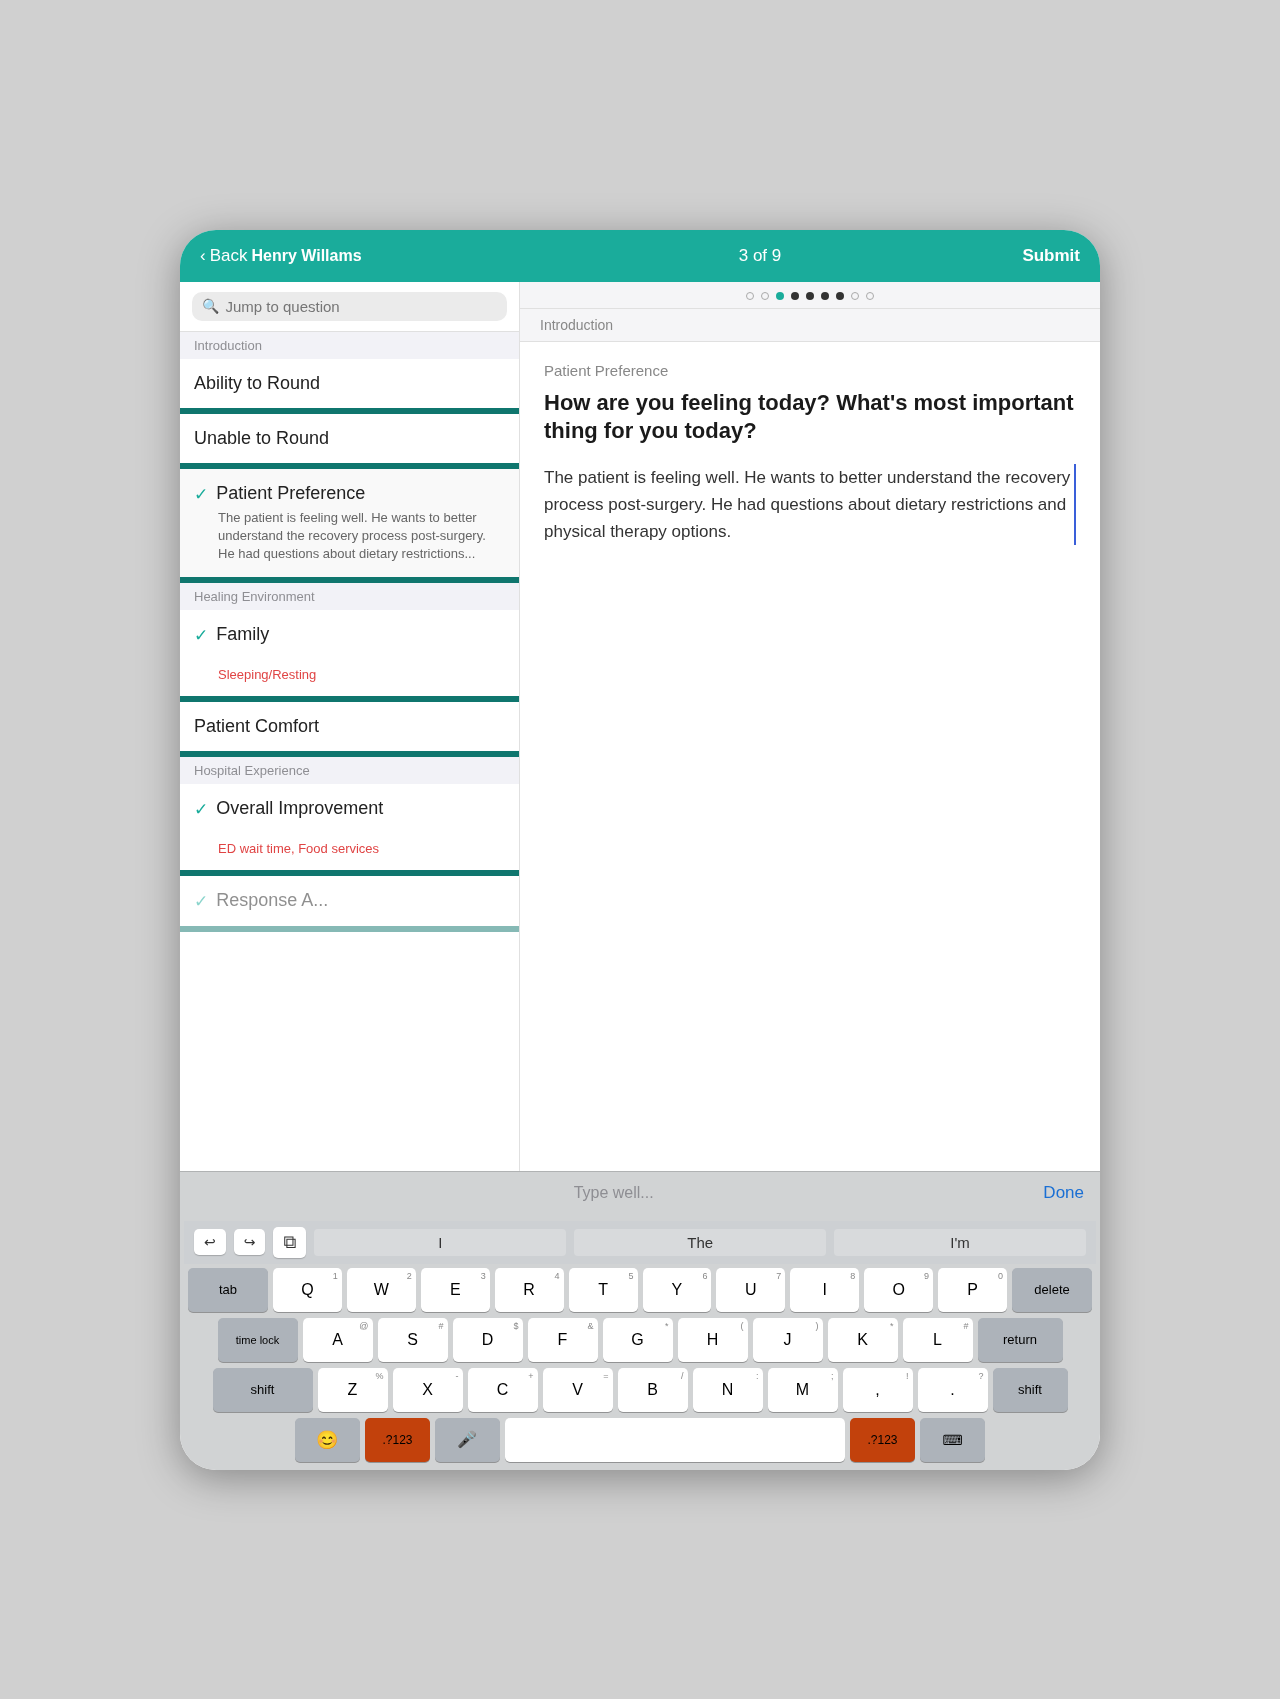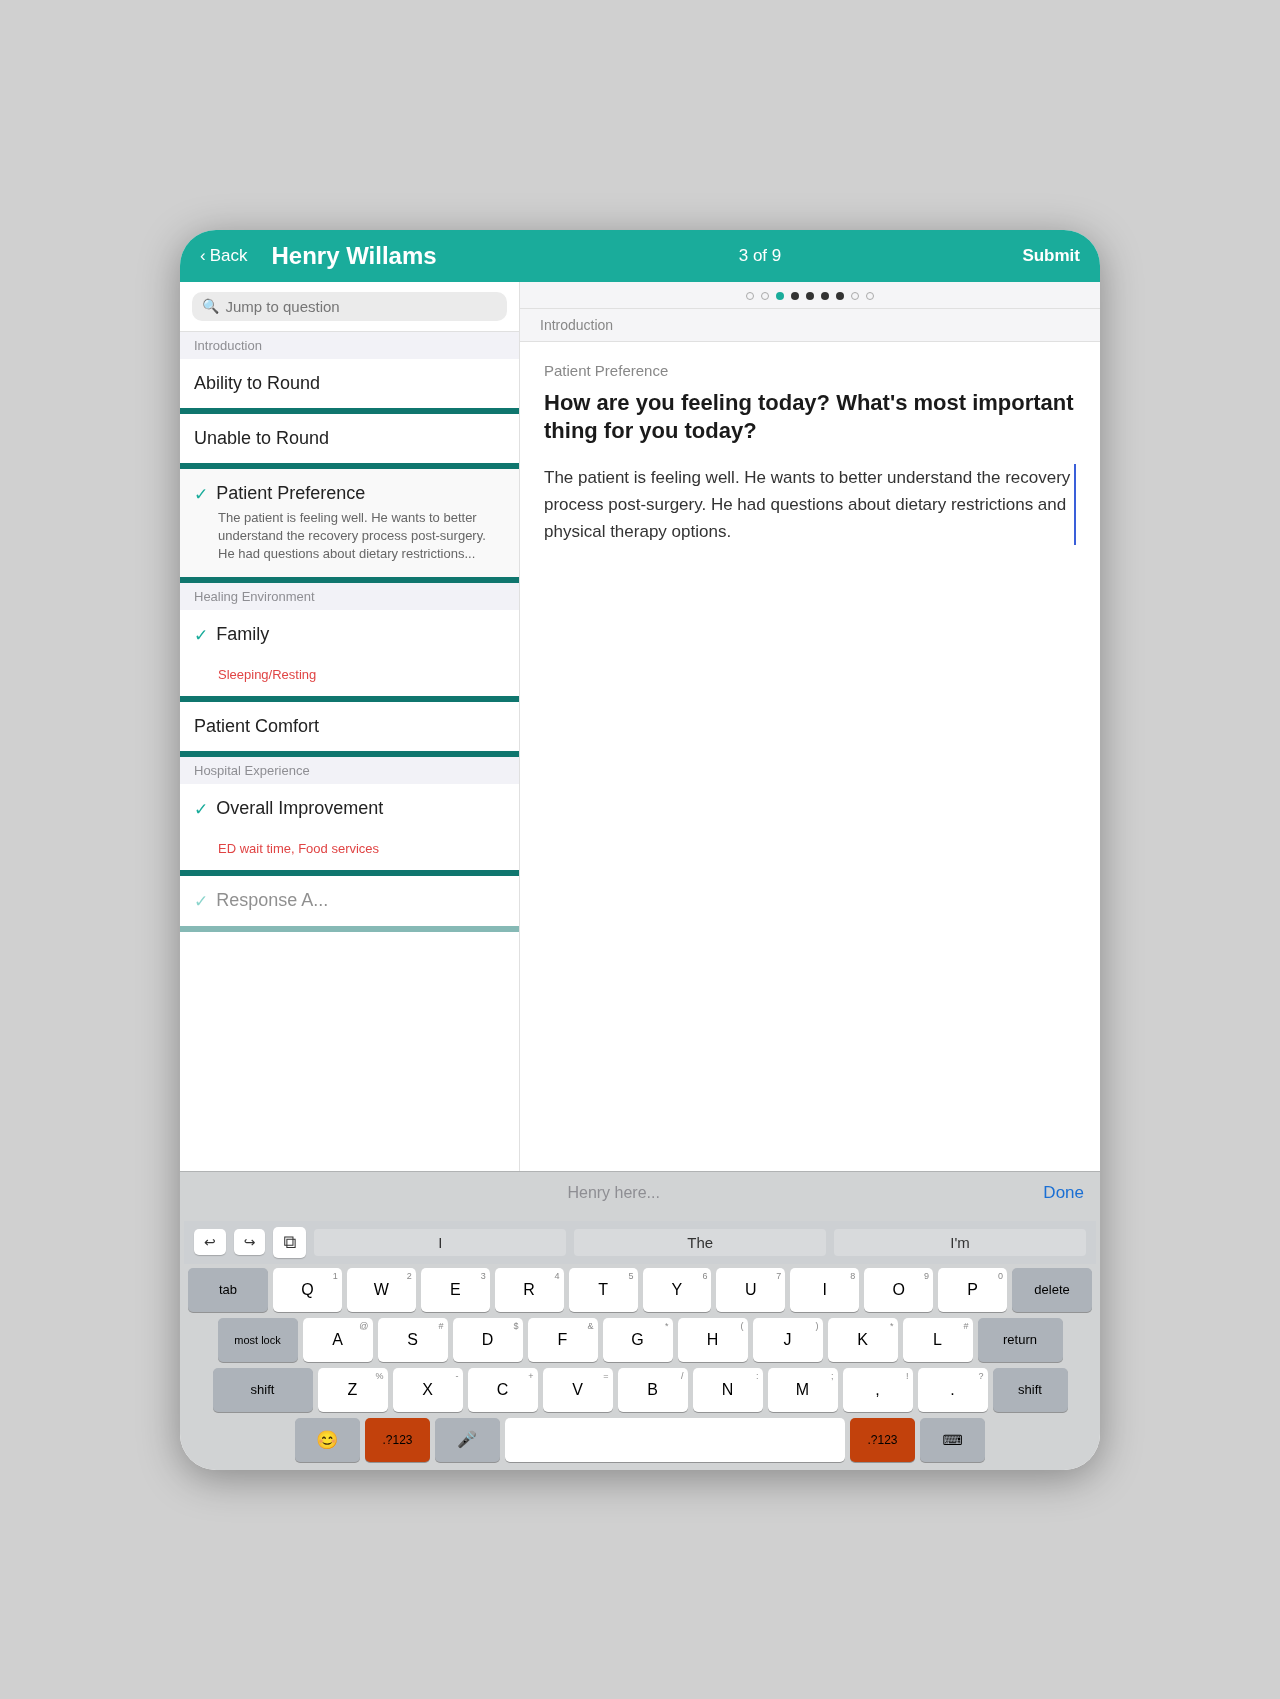--- a/index.html
+++ b/index.html
@@ -80,23 +80,23 @@
     .nav-back {
       color: white;
       font-size: 17px;
       cursor: pointer;
       display: flex;
       align-items: center;
       gap: 4px;
     }
     .nav-title-left {
       color: white;
-      font-size: 24px;
+      font-size: 16px;
       font-weight: 600;
-      margin-left: 24px;
+      margin-left: 4px;
     }
     .nav-center {
       flex: 1;
       text-align: center;
       color: white;
       font-size: 17px;
       font-weight: 500;
     }
     .nav-right {
       width: 100px;
@@ -445,21 +445,21 @@
 
       <div class="content-body">
         <div class="content-category">Patient Preference</div>
         <div class="content-question">How are you feeling today? What's most important thing for you today?</div>
         <div class="content-answer" contenteditable="true" style="outline: none;">The patient is feeling well. He wants to better understand the recovery process post-surgery. He had questions about dietary restrictions and physical therapy options.</div>
       </div>
     </div>
   </div>
 
   <div class="type-bar">
-    <span class="type-placeholder">Henry here...</span>
+    <span class="type-placeholder">Type well...</span>
     <span class="done-btn">Done</span>
   </div>
 
   <div class="keyboard">
 
     <div class="keyboard-toolbar">
       <div class="toolbar-btn">↩</div>
       <div class="toolbar-btn">↪</div>
       <div class="toolbar-btn" style="font-size:18px;">⧉</div>
       <div class="toolbar-suggestion">I</div>
@@ -478,21 +478,21 @@
         <div class="key"><span class="key-number">5</span>T</div>
         <div class="key"><span class="key-number">6</span>Y</div>
         <div class="key"><span class="key-number">7</span>U</div>
         <div class="key"><span class="key-number">8</span>I</div>
         <div class="key"><span class="key-number">9</span>O</div>
         <div class="key"><span class="key-number">0</span>P</div>
         <div class="key key-modifier key-wide" style="font-size:13px;">delete</div>
       </div>
 
       <div class="key-row">
-        <div class="key key-modifier" style="font-size:11px; min-width:80px; max-width:95px;">most lock</div>
+        <div class="key key-modifier" style="font-size:11px; min-width:80px; max-width:95px;">time lock</div>
         <div class="key"><span class="key-number">@</span>A</div>
         <div class="key"><span class="key-number">#</span>S</div>
         <div class="key"><span class="key-number">$</span>D</div>
         <div class="key"><span class="key-number">&amp;</span>F</div>
         <div class="key"><span class="key-number">*</span>G</div>
         <div class="key"><span class="key-number">(</span>H</div>
         <div class="key"><span class="key-number">)</span>J</div>
         <div class="key"><span class="key-number">*</span>K</div>
         <div class="key"><span class="key-number">#</span>L</div>
         <div class="key key-modifier" style="font-size:13px; min-width:85px; max-width:100px;">return</div>

